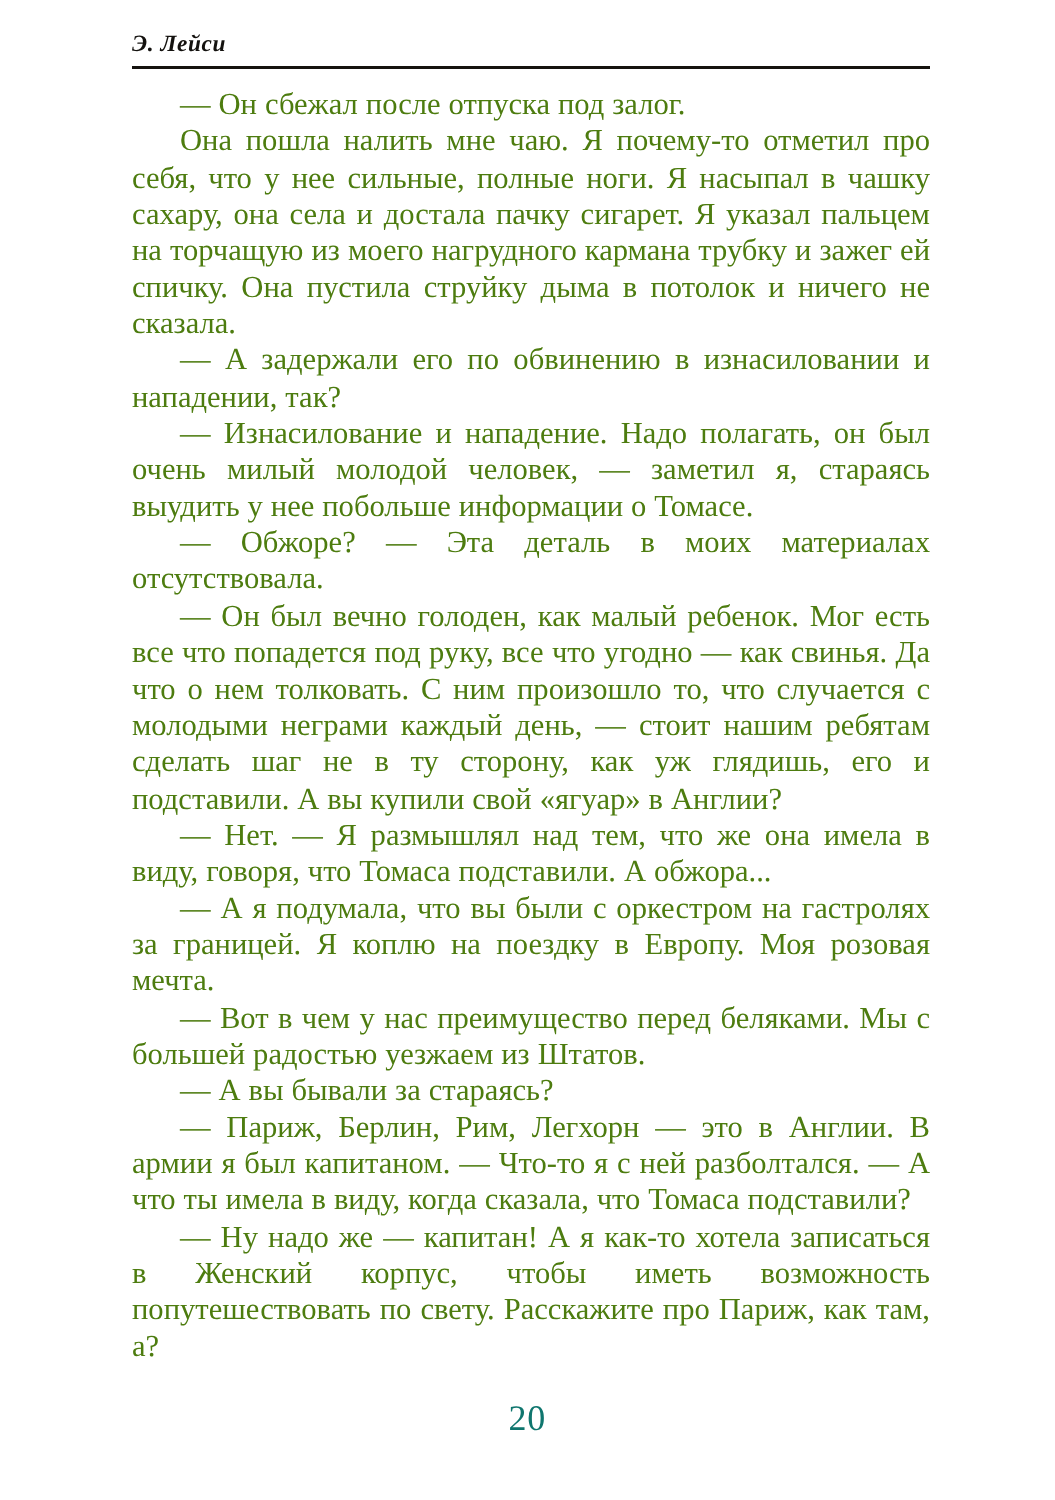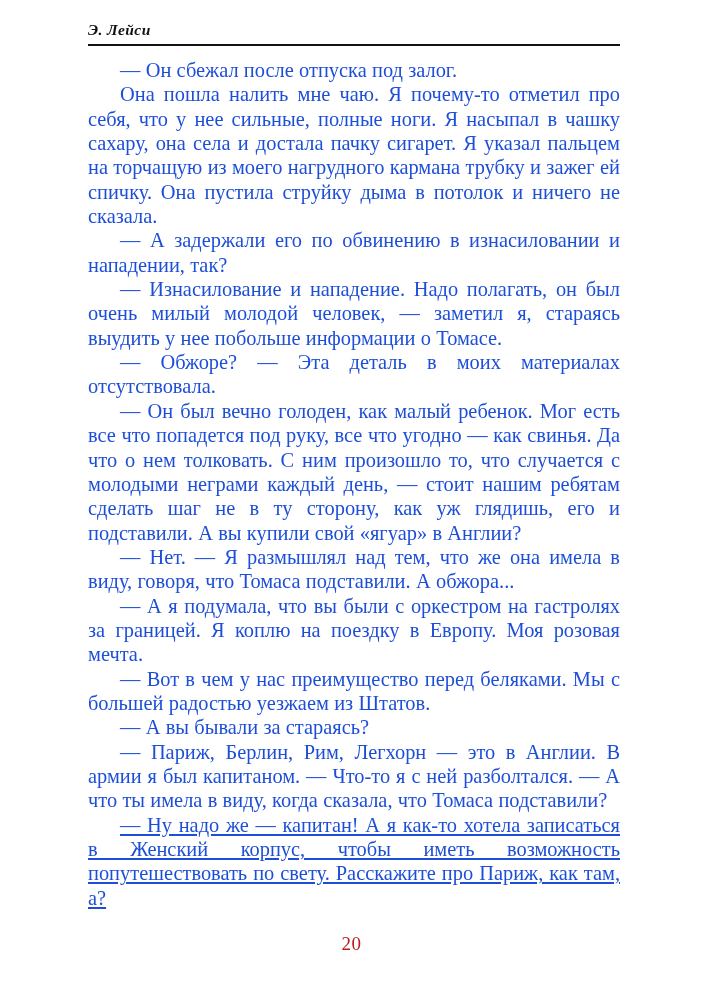--- a/index.html
+++ b/index.html
@@ -53,36 +53,36 @@
 
   .para {
     margin: 0;
     font-size: 20.4px;
     line-height: 24.35px;
     text-align: justify;
     text-align-last: left;
     text-indent: 32px;
     word-spacing: 0.2px;
     hyphens: none;
-    color: #1d4ed8;
+    color: #4d7c0f;
   }
 
   
-  .para:last-of-type { text-align-last: left; text-decoration: underline; }
+  .para:last-of-type { text-align-last: left; }
 
   
   .folio {
     position: absolute;
     top: 933px;
     left: 0;
     width: 703px;
     text-align: center;
-    font-size: 19px;
+    font-size: 24px;
     letter-spacing: 0.5px;
-    color: #b91c1c;
+    color: #0f766e;
   }
 </style>
 </head>
 <body>
 
 <div class="page">
 
   <div class="running-head">Э. Лейси</div>
 
   <div class="head-rule"></div>

